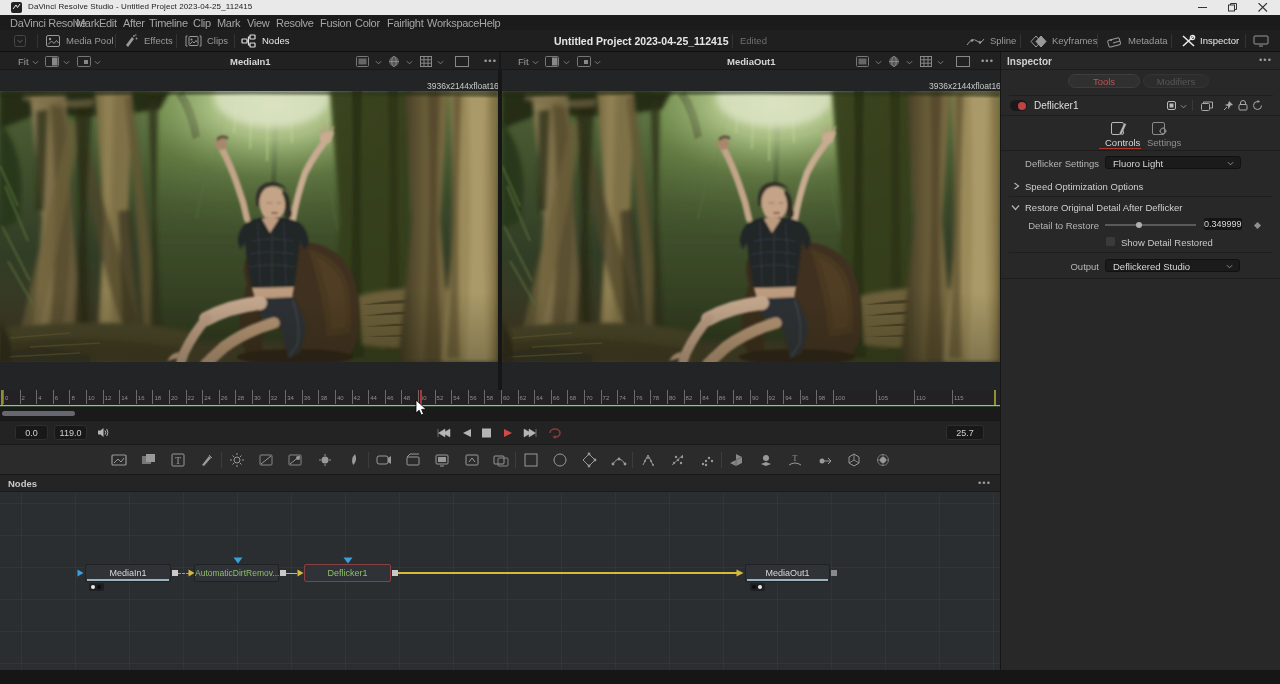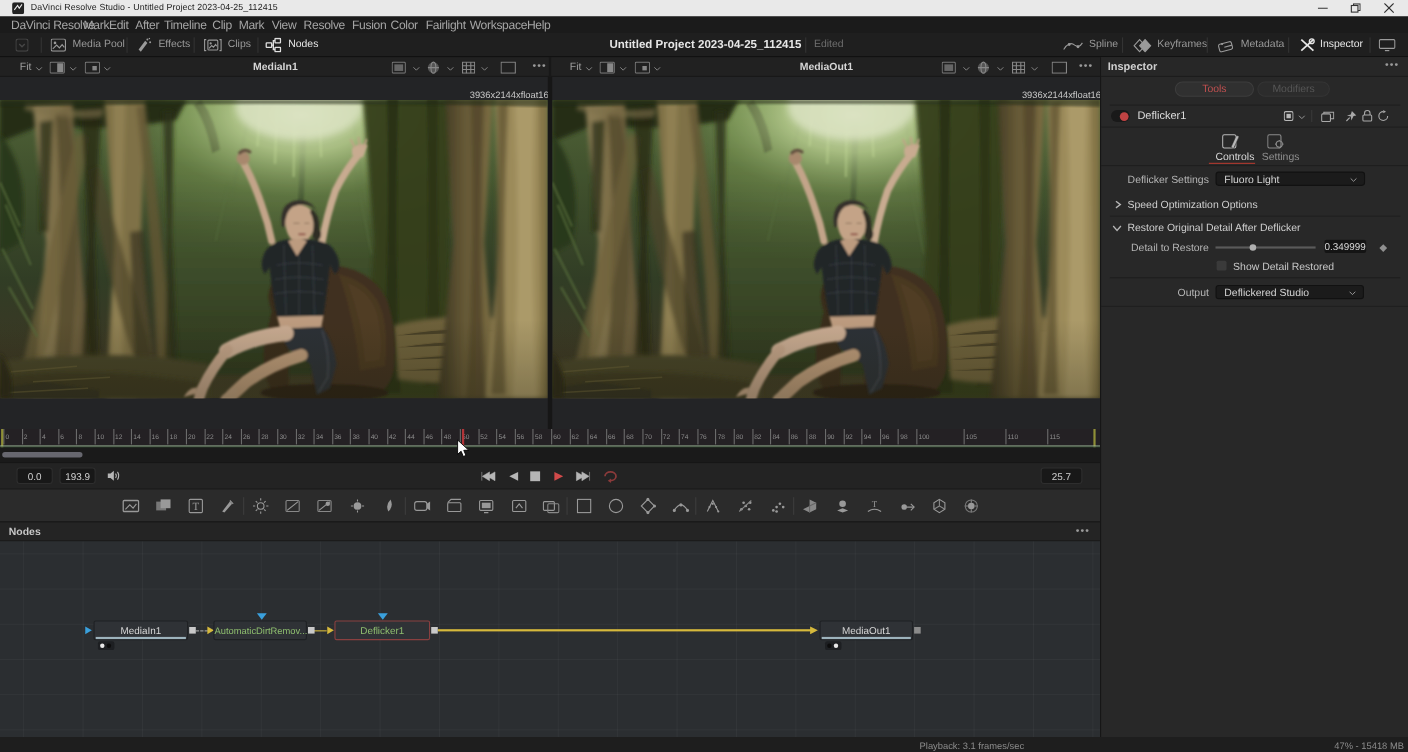--- a/index.html
+++ b/index.html
@@ -840,21 +840,21 @@
   <div class="abs" style="left:0;top:14.5px;width:1000px;height:1px;background:#9fb99a"></div>
   <div class="abs" style="left:0;top:15.5px;width:1000px;height:1.5px;background:#2c432c"></div>
 </div>
 
 <div id="scrollrow" class="abs">
   <div class="abs" style="left:2px;top:4px;width:73px;height:5px;border-radius:2.5px;background:#67676f"></div>
 </div>
 
 <div id="transport" class="abs">
   <div class="tbox" style="left:15px;width:33px">0.0</div>
-  <div class="tbox" style="left:54px;width:33px">193.9</div>
+  <div class="tbox" style="left:54px;width:33px">119.0</div>
   <svg class="abs" style="left:97px;top:6px" width="12" height="11" viewBox="0 0 12 11">
         <path d="M1,3.5 H3.5 L6.5,1 V10 L3.5,7.5 H1 Z" fill="#b5b5b5"></path>
         <path d="M8,3.5 Q9.5,5.5 8,7.5 M9.8,2 Q12,5.5 9.8,9" stroke="#b5b5b5" fill="none"></path>
       </svg>
   <svg class="abs" style="left:437px;top:7px" width="14" height="10" viewBox="0 0 14 10">
         <path d="M1,1 V9 M13,1 L6,5 L13,9 Z M8,1 L1.5,5 L8,9 Z" fill="#b5b5b5" stroke="#b5b5b5" stroke-width="0.5"></path>
       </svg>
   <svg class="abs" style="left:461px;top:7px" width="11" height="10" viewBox="0 0 11 10">
         <path d="M10,1 L2,5 L10,9 Z" fill="#b5b5b5"></path>
       </svg>
@@ -1096,22 +1096,18 @@
   <div class="node" style="left:304px;width:87px;color:#8fbf6f;border:1.5px solid #8a4040">Deflicker1</div>
   <div class="osq" style="left:392px"></div>
   <div class="node" style="left:745px;width:85px">MediaOut1<div class="ul"></div></div>
   <div class="osq" style="left:831px;background:#8a8a8a"></div>
   <div class="abs" style="left:750px;top:91px;width:15px;height:8px;background:#1d1f22;border-radius:2px">
     <div class="abs" style="left:2px;top:2px;width:4px;height:4px;border-radius:2px;background:#0c0c0c"></div>
     <div class="abs" style="left:8px;top:2px;width:4px;height:4px;border-radius:2px;background:#e8e8e8"></div>
   </div>
 </div>
 
-<div id="statusbar" class="abs">
-  <div class="abs" style="left:836px;top:3px">Playback: 3.1 frames/sec</div>
-  <div class="abs" style="left:1213px;top:3px">47% - 15418 MB</div>
-</div>
 
 <svg class="abs" style="left:415px;top:399px" width="12" height="18" viewBox="0 0 12 18">
       <path d="M1,1 L1,14 L4.2,11.2 L6.2,16 L8.6,15 L6.6,10.4 L11,10.2 Z" fill="#fff" stroke="#000" stroke-width="0.8"></path>
     </svg>
 
 </div>
 
 </body></html>

